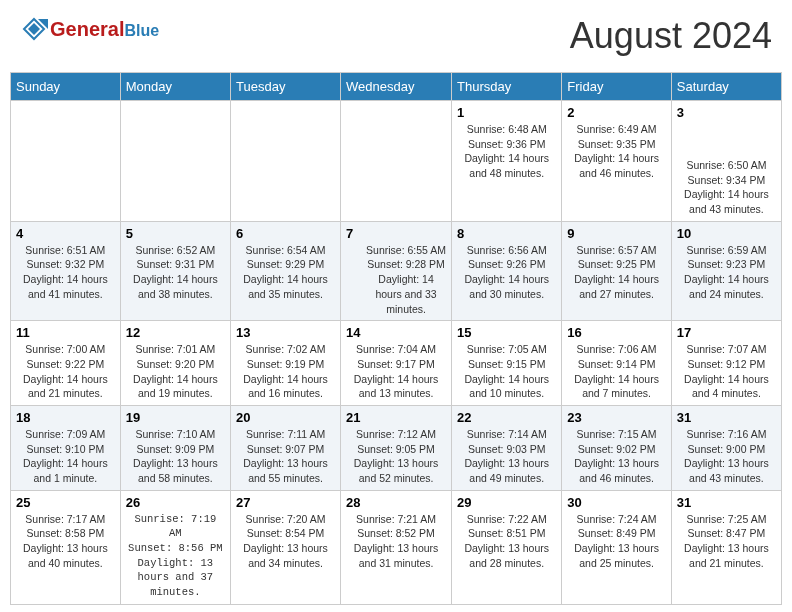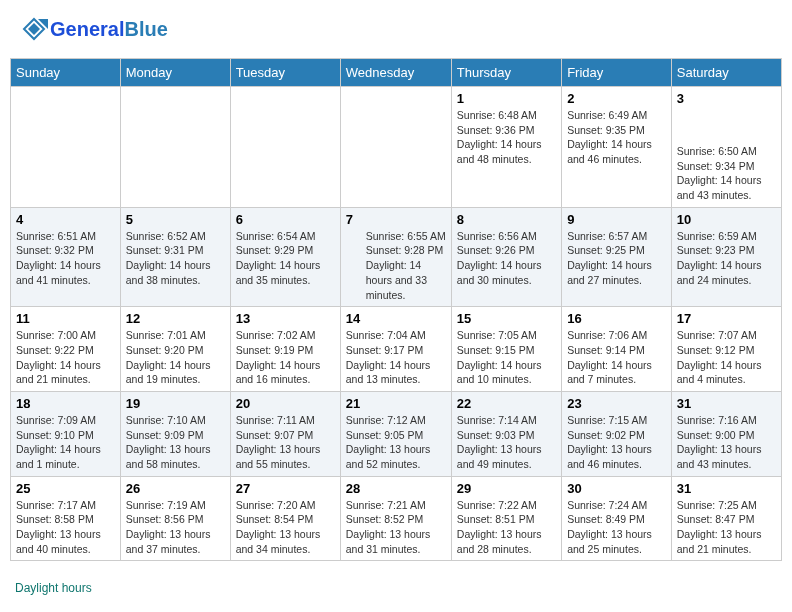--- a/index.html
+++ b/index.html
@@ -68,20 +68,21 @@
     .day-num {
       font-weight: bold;
       font-size: 13px;
       display: block;
       margin-bottom: 2px;
     }
     .day-info {
       font-size: 10.5px;
       color: #333;
       line-height: 1.4;
+      text-align: center;
     }
     .empty-cell {
       background: #fff;
     }
     .footer {
       margin-top: 20px;
       font-size: 12px;
       color: #0f766e;
       padding-left: 5px;
     }
@@ -90,24 +91,25 @@
 <body>
 
 <div class="header">
   <div class="logo">
     <svg class="logo-icon" viewBox="0 0 28 28" xmlns="http://www.w3.org/2000/svg">
       <polygon points="14,4 24,14 14,24 4,14" fill="none" stroke="#2a7db5" stroke-width="2"></polygon>
       <polygon points="14,8 20,14 14,20 8,14" fill="#2a7db5"></polygon>
       <polygon points="18,4 28,4 28,14" fill="#2a7db5"></polygon>
     </svg>
     <div>
-      <span style="font-size:20px;font-weight:bold;color:#1d4ed8;">General</span><span style="font-size:20px;font-weight:bold;color:#2a7db5;">Blue</span>
+      <span style="font-size:20px;font-weight:bold;color:#b91c1c;">General</span><span style="font-size:16px;font-weight:bold;color:#2a7db5;">Blue</span>
     </div>
   </div>
   <div class="title-block">
+    <div class="month-title">August 2024</div>
   </div>
 </div>
 
 <table>
   <thead>
     <tr id="header-row">
         <th>Sunday</th>
         <th>Monday</th>
         <th>Tuesday</th>
         <th>Wednesday</th>
@@ -275,21 +277,21 @@
       </tr>
       <tr>
         <td>
           <span class="day-num">25</span>
           <div class="day-info" style="white-space: pre-line;">Sunrise: 7:17 AM
 Sunset: 8:58 PM
 Daylight: 13 hours and 40 minutes.</div>
         </td>
         <td>
           <span class="day-num">26</span>
-          <div class="day-info" style="white-space: pre-line;">Sunrise: 7:19 AM
+          <div class="day-info" style="white-space: pre-line; font-family: Liberation Mono, monospace;">Sunrise: 7:19 AM
 Sunset: 8:56 PM
 Daylight: 13 hours and 37 minutes.</div>
         </td>
         <td>
           <span class="day-num">27</span>
           <div class="day-info" style="white-space: pre-line;">Sunrise: 7:20 AM
 Sunset: 8:54 PM
 Daylight: 13 hours and 34 minutes.</div>
         </td>
         <td>

